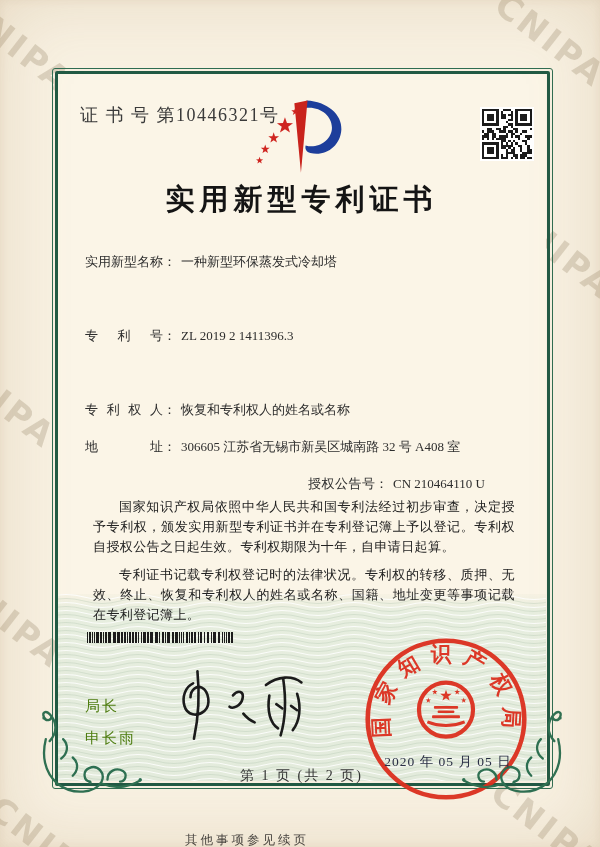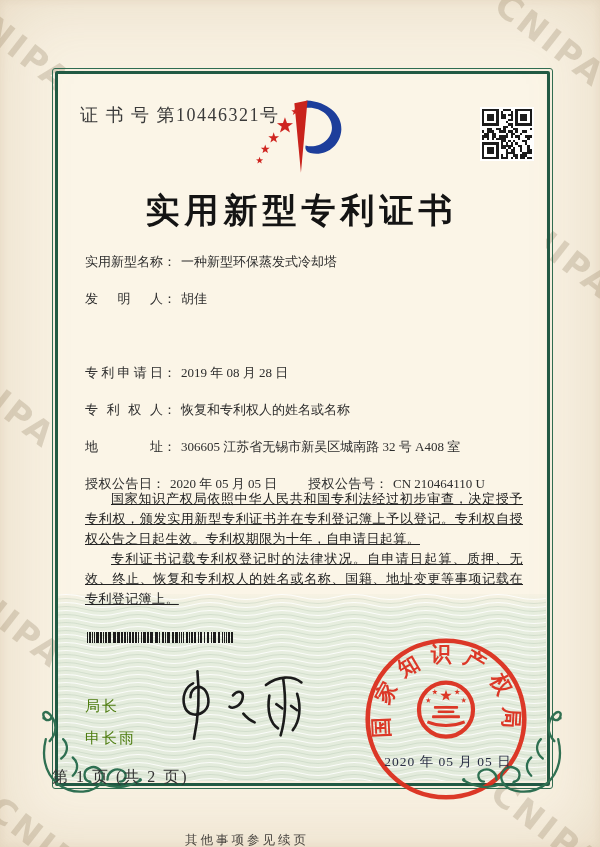--- a/index.html
+++ b/index.html
@@ -19,46 +19,46 @@
   .green-zone{position:absolute;left:58px;top:594px;width:488px;height:187px;z-index:2;
       background:linear-gradient(#f7f2e3 0px,#e7eedf 18px,#e3ebdc 100%);}
   .green-zone svg{position:absolute;inset:0;width:100%;height:100%;}
 
   .cert-no{position:absolute;left:80px;top:103px;z-index:3;font-size:18px;color:#3a3a3a;letter-spacing:1.5px;}
 
   .logo{position:absolute;left:253px;top:97px;width:94px;height:82px;z-index:3;}
   .qr{position:absolute;left:480px;top:107px;width:50px;height:50px;z-index:3;background:#fff;padding:2px;}
   .qr svg{width:100%;height:100%;display:block;}
 
-  .title{position:absolute;left:52px;top:188px;width:499px;text-align:center;z-index:3;
-      font-size:34px;font-weight:700;color:#141414;letter-spacing:5px;}
+  .title{position:absolute;left:52px;top:180px;width:499px;text-align:center;z-index:3;
+      font-size:29px;font-weight:700;color:#141414;letter-spacing:5px;}
 
   .fields{position:absolute;left:85px;top:247px;width:445px;height:250px;z-index:3;font-size:13px;color:#2d2d2d;}
   .frow{position:absolute;left:0;white-space:nowrap;}
   .flabel{display:inline-block;width:78px;text-align:justify;text-align-last:justify;}
   .flabel-sm{display:inline-block;width:67px;text-align:justify;text-align-last:justify;}
   .fcolon{display:inline-block;margin-right:5px;}
   .fgroup2{position:absolute;left:223px;top:0;white-space:nowrap;}
 
   .paras{position:absolute;left:85px;top:489px;width:438px;z-index:3;font-size:13px;line-height:20px;
       color:#222;text-align:justify;letter-spacing:.4px;}
-  .paras p{margin:0;text-indent:2em;text-decoration:underline;}
+  .paras p{margin:8px;text-indent:2em;}
 
   .barcode{position:absolute;left:85px;top:632px;width:156px;height:11px;z-index:3;}
   .barcode svg{width:100%;height:100%;display:block;}
 
   .sig-block{position:absolute;left:85px;top:690px;z-index:3;font-family:"DejaVu Sans","Liberation Sans",sans-serif;
       font-size:15px;color:#4d7c0f;line-height:32px;letter-spacing:2px;}
   .sig-svg{position:absolute;left:165px;top:666px;width:155px;height:78px;z-index:3;}
 
   .seal{position:absolute;left:364px;top:637px;width:164px;height:164px;z-index:4;opacity:.95;}
   .seal-date{position:absolute;left:366px;top:753px;width:164px;text-align:center;z-index:5;
       font-size:13.5px;color:#2a2f45;letter-spacing:1px;}
 
-  .page-num{position:absolute;left:52px;top:767px;width:499px;z-index:5;font-size:16px;color:#333;letter-spacing:2px;}
+  .page-num{position:absolute;left:52px;top:767px;width:499px;text-align:center;z-index:5;font-size:14px;color:#333;letter-spacing:2px;}
   .cont-note{position:absolute;left:0;top:800px;width:494px;text-align:center;z-index:3;font-size:12.5px;color:#3c3c3c;letter-spacing:3px;margin-top:32px;}
 
   .corner{position:absolute;width:106px;height:106px;z-index:4;}
   .corner-l{left:40px;top:691px;}
   .corner-r{left:458px;top:691px;transform:scaleX(-1);}
 </style>
 </head>
 <body>
 
 <div class="page">
@@ -297,45 +297,39 @@
         </g>
       </svg>
   </div>
 
   <div class="title">实用新型专利证书</div>
 
   <div class="fields">
     <div class="frow" style="top:6px">
       <span class="flabel">实用新型名称</span><span class="fcolon">：</span><span>一种新型环保蒸发式冷却塔</span>
     </div>
-    <div class="frow" style="top:43px">
-      <span class="flabel">发明人</span><span class="fcolon">：</span><span>胡佳</span>
-    </div>
-    <div class="frow" style="top:117px">
-      <span class="flabel">专利申请日</span><span class="fcolon">：</span><span>2019 年 08 月 28 日</span>
+    <div class="frow" style="top:80px">
+      <span class="flabel">专利号</span><span class="fcolon">：</span><span>ZL 2019 2 1411396.3</span>
     </div>
     <div class="frow" style="top:154px">
       <span class="flabel">专利权人</span><span class="fcolon">：</span><span>恢复和专利权人的姓名或名称</span>
     </div>
     <div class="frow" style="top:191px">
       <span class="flabel">地址</span><span class="fcolon">：</span><span>306605 江苏省无锡市新吴区城南路 32 号 A408 室</span>
     </div>
     <div class="frow" style="top:228px;width:445px">
-      <span>
-        <span class="flabel-sm">授权公告日</span><span class="fcolon">：</span><span>2020 年 05 月 05 日</span>
-      </span>
       <span class="fgroup2">
         <span class="flabel-sm">授权公告号</span><span class="fcolon">：</span><span>CN 210464110 U</span>
       </span>
     </div>
   </div>
 
   <div class="paras">
     <p>国家知识产权局依照中华人民共和国专利法经过初步审查，决定授予专利权，颁发实用新型专利证书并在专利登记簿上予以登记。专利权自授权公告之日起生效。专利权期限为十年，自申请日起算。</p>
-    <p>专利证书记载专利权登记时的法律状况。自申请日起算、质押、无效、终止、恢复和专利权人的姓名或名称、国籍、地址变更等事项记载在专利登记簿上。</p>
+    <p>专利证书记载专利权登记时的法律状况。专利权的转移、质押、无效、终止、恢复和专利权人的姓名或名称、国籍、地址变更等事项记载在专利登记簿上。</p>
   </div>
 
   <div class="barcode">
     <svg id="barcode" viewBox="0 0 156 11" preserveAspectRatio="none">
         <g fill="#1c1c1c">
           <rect x="2" y="0" width="1" height="11"></rect>
           <rect x="4" y="0" width="2" height="11"></rect>
           <rect x="7" y="0" width="1" height="11"></rect>
           <rect x="9" y="0" width="1" height="11"></rect>
           <rect x="11" y="0" width="3" height="11"></rect>

